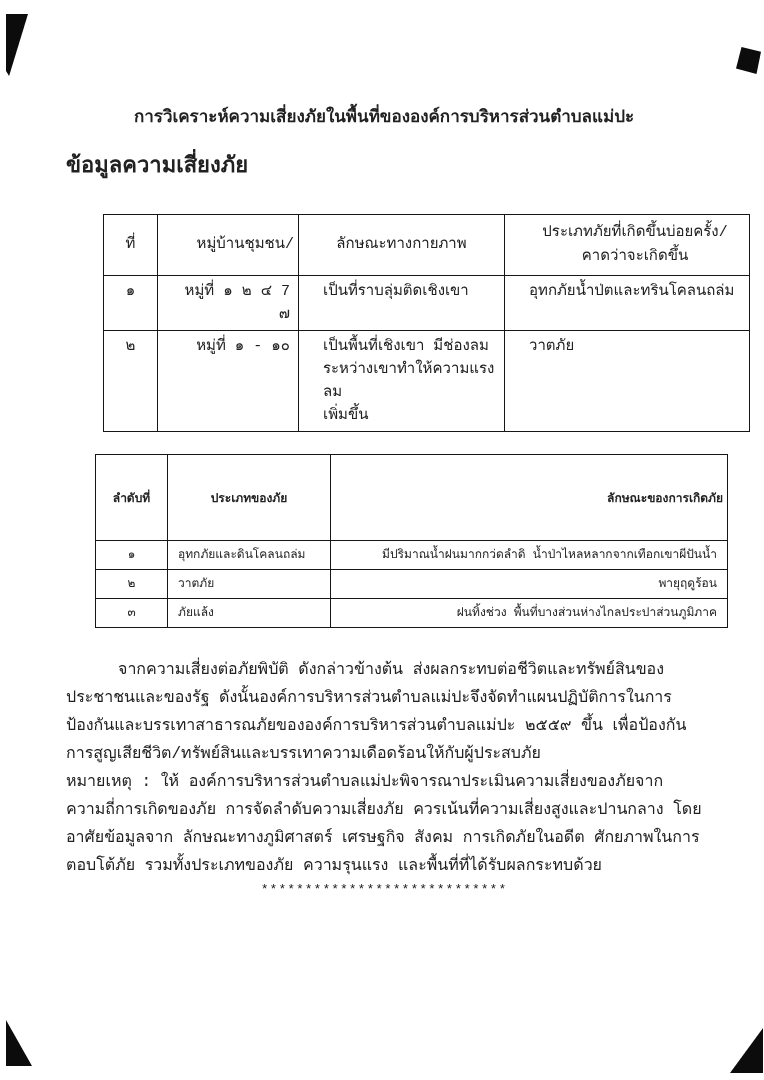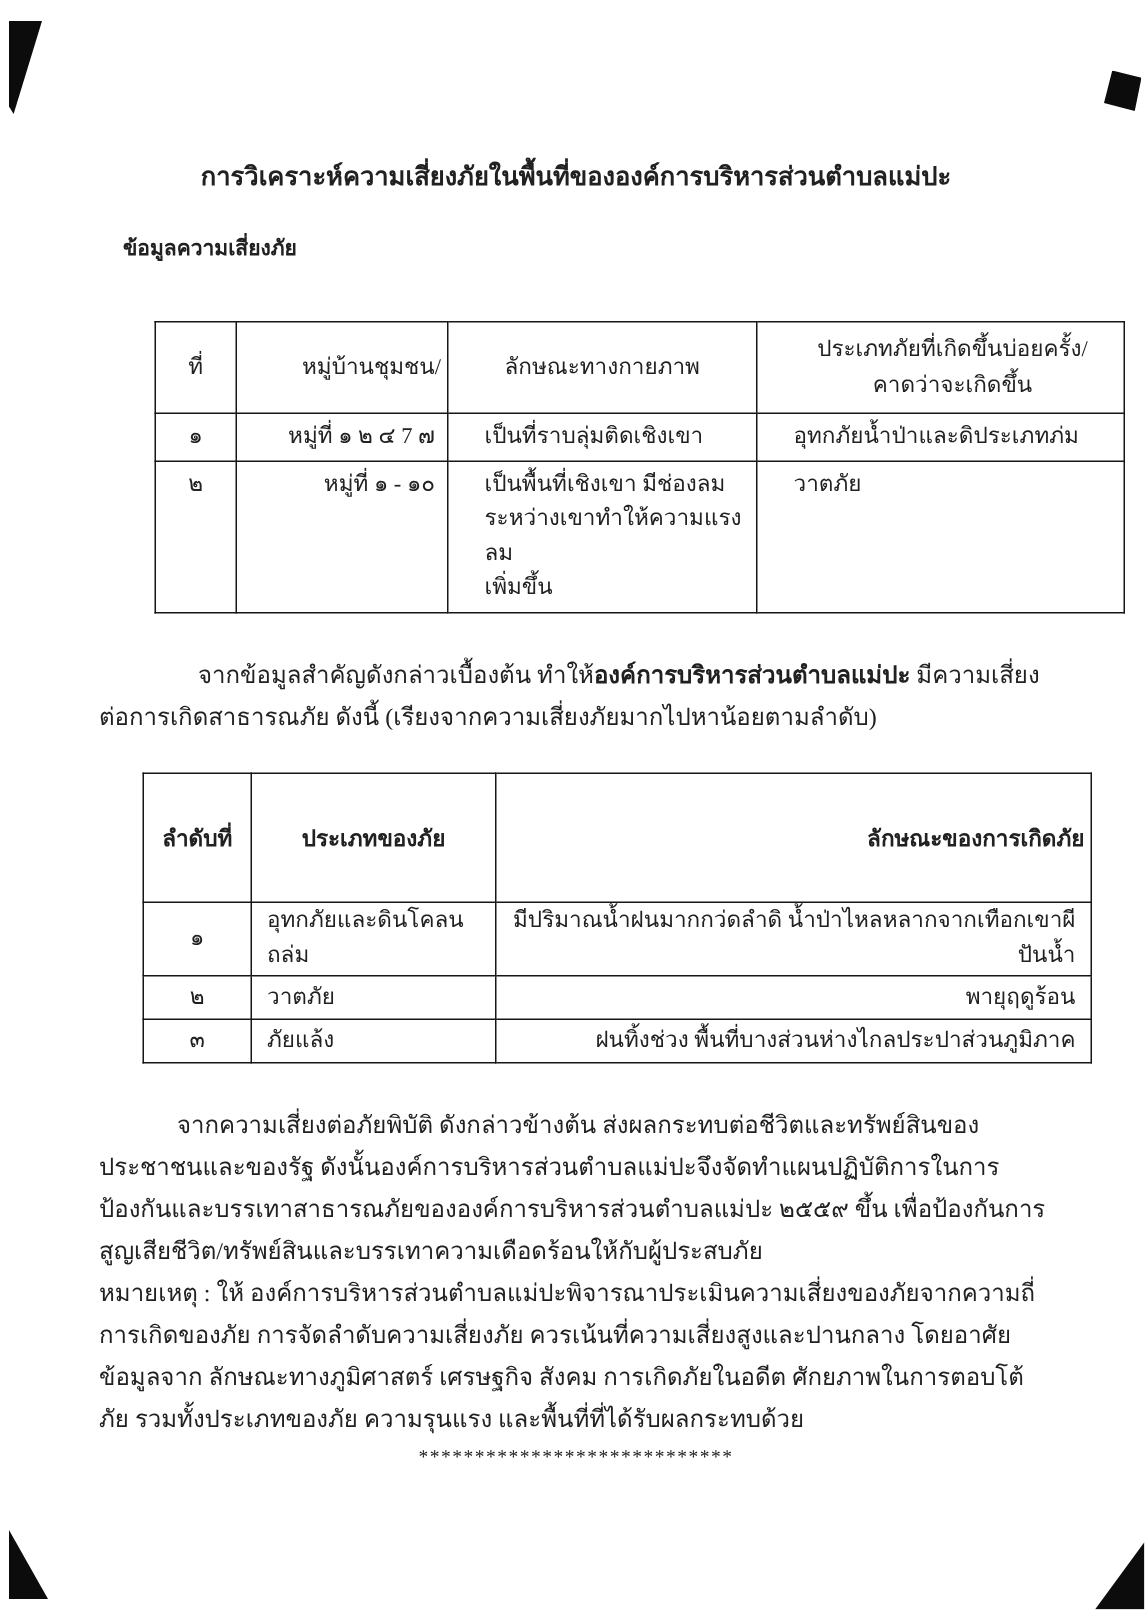--- a/index.html
+++ b/index.html
@@ -8,32 +8,33 @@
     background: #ffffff;
     font-family: "Liberation Serif", "DejaVu Sans", sans-serif;
     color: #212121;
     -webkit-font-smoothing: antialiased;
   }
   .page {
     position: relative;
     width: 764px; height: 1080px;
     overflow: hidden;
     background: #ffffff;
+    font-family: Liberation Mono, monospace;
   }
   .content { padding: 105px 62px 0 66px; }
 
   .doc-title {
     font-size: 17px; font-weight: 700;
     text-align: center;
     margin: 0 0 23px 0;
     line-height: 26px;
   }
   .section-heading {
-    font-size: 14px; font-weight: 700;
-    margin: 16px; line-height: 26px;
+    font-size: 22px; font-weight: 700;
+    margin: 0; line-height: 26px;
   }
 
   table { border-collapse: collapse; table-layout: fixed; }
   table, th, td { border: 1.6px solid #161616; }
   th { font-weight: 400; }
 
   .risk-table {
     width: 594px;
     margin: 34px 0 0 37px;
     font-size: 15px;
@@ -55,21 +56,21 @@
     margin: 28px 0 0 0;
     text-align: left;
   }
   .indent-lg { text-indent: 66px; }
   .indent-md { text-indent: 52px; }
   .no-top { margin-top: 0; }
 
   .priority-table {
     width: 605px;
     margin: 22px 0 0 29px;
-    font-size: 15px;
+    font-size: 12px;
   }
   .priority-table th {
     height: 81px; font-weight: 700;
     text-align: center; vertical-align: middle; padding: 2px 4px;
   }
   .priority-table td {
     height: 26px; padding: 1px 10px;
     vertical-align: middle; line-height: 23px;
   }
   .priority-table .c-rank { width: 63px; text-align: center; }
@@ -117,34 +118,33 @@
           <th class="c-physical">ลักษณะทางกายภาพ</th>
           <th class="c-hazard pre">ประเภทภัยที่เกิดขึ้นบ่อยครั้ง/
 คาดว่าจะเกิดขึ้น</th>
         </tr>
       </thead>
       <tbody>
         <tr>
           <td class="c-no">๑</td>
           <td class="c-village">หมู่ที่ ๑ ๒ ๔ 7 ๗</td>
           <td class="c-physical">เป็นที่ราบลุ่มติดเชิงเขา</td>
-          <td class="c-hazard">อุทกภัยน้ำป่าและดิประเภทภ่ม</td>
+          <td class="c-hazard">อุทกภัยน้ำป่ตและทรินโคลนถล่ม</td>
         </tr>
         <tr class="row-tall">
           <td class="c-no">๒</td>
           <td class="c-village">หมู่ที่ ๑ - ๑๐</td>
           <td class="c-physical pre">เป็นพื้นที่เชิงเขา มีช่องลม
 ระหว่างเขาทำให้ความแรงลม
 เพิ่มขึ้น</td>
           <td class="c-hazard">วาตภัย</td>
         </tr>
       </tbody>
     </table>
 
-    <p class="para indent-lg"><span>จากข้อมูลสำคัญดังกล่าวเบื้องต้น ทำให้</span><strong>องค์การบริหารส่วนตำบลแม่ปะ</strong><span> มีความเสี่ยงต่อการเกิดสาธารณภัย ดังนี้ (เรียงจากความเสี่ยงภัยมากไปหาน้อยตามลำดับ)</span></p>
 
     <table class="priority-table">
       <thead>
         <tr>
           <th class="c-rank">ลำดับที่</th>
           <th class="c-type">ประเภทของภัย</th>
           <th class="c-desc">ลักษณะของการเกิดภัย</th>
         </tr>
       </thead>
       <tbody>

